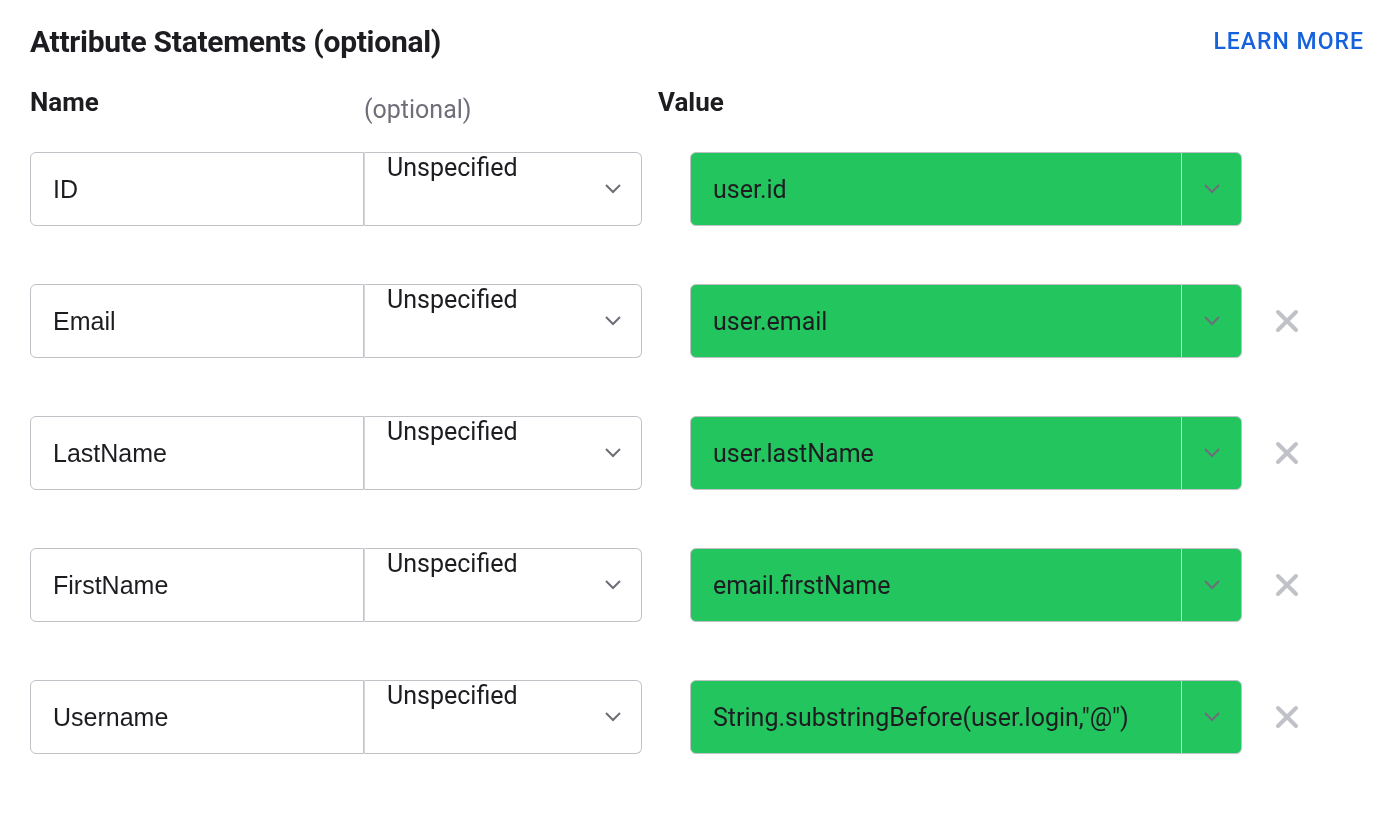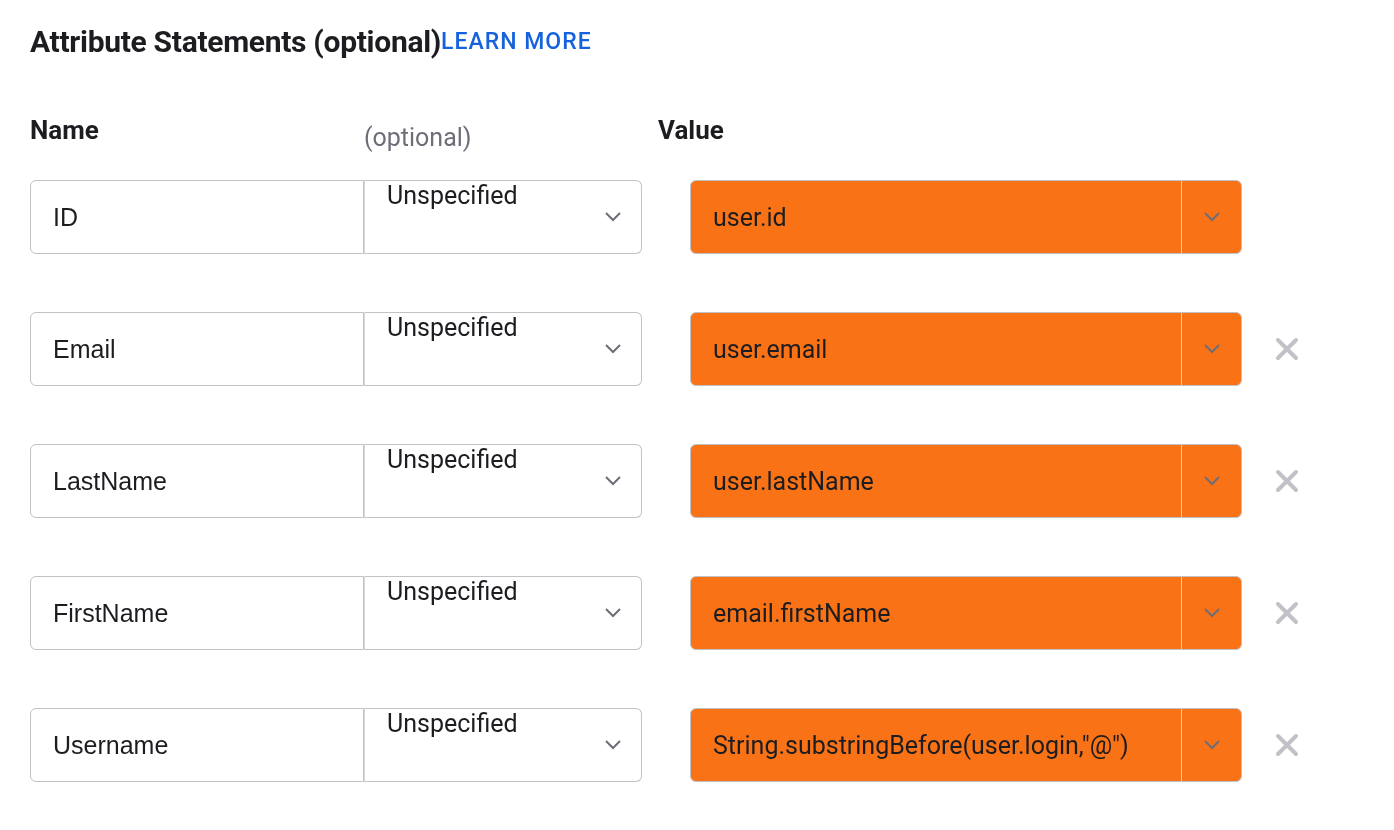--- a/index.html
+++ b/index.html
@@ -6,23 +6,23 @@
   body {
     margin: 0;
     padding: 24px 30px;
     font-family: -apple-system, BlinkMacSystemFont, "Segoe UI", Roboto, Helvetica, Arial, sans-serif;
     background: #fff;
     color: #1d1d21;
     width: 1394px;
   }
   .header-row {
     display: flex;
-    justify-content: flex-start;
-    align-items: center;
-    margin-bottom: 56px;
+    justify-content: space-between;
+    align-items: center;
+    margin-bottom: 28px;
   }
   .section-title {
     font-size: 30px;
     font-weight: 700;
     letter-spacing: -0.3px;
   }
   .learn-more {
     font-size: 23px;
     font-weight: 500;
     color: #1662dd;
@@ -83,21 +83,21 @@
     top: 50%;
     transform: translateY(-50%);
   }
   .value-wrap { margin-left: 48px; }
   .value-select {
     height: 74px;
     border: 1px solid #c1c1c8;
     border-radius: 6px;
     display: flex;
     align-items: stretch;
-    background: #f97316;
+    background: #22c55e;
     cursor: pointer;
   }
   .value-text {
     flex: 1;
     padding: 0 22px;
     font-size: 25px;
     display: flex;
     align-items: center;
     color: #1d1d21;
   }

